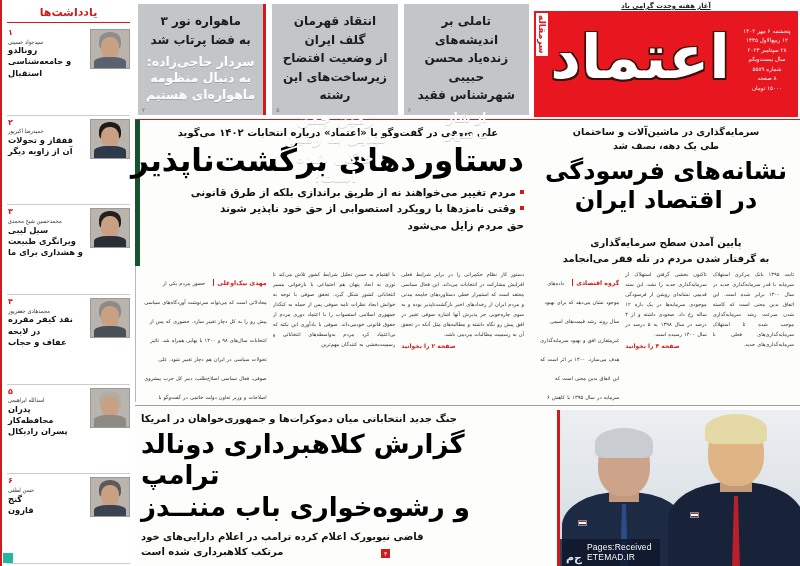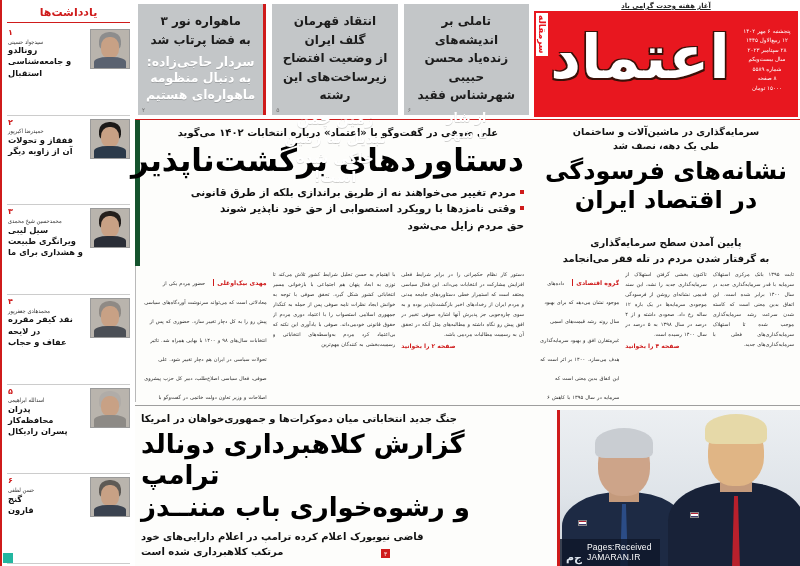--- a/index.html
+++ b/index.html
@@ -724,21 +724,21 @@
             <div class="tie"></div>
             <div class="neck"></div>
             <div class="head"></div>
             <div class="hair"></div>
           <div class="flag-pin" style="left:18px; bottom:48px;"></div>
         </div>
         <div class="photo-credit">
           <div class="credit-mark">ج‌م</div>
           <div class="credit-lines">
             <div>Pages:Received</div>
-            <div>JAMARAN.IR</div>
+            <div>ETEMAD.IR</div>
           </div>
         </div>
       </div>
       <div class="page-flag-bottom">۳</div>
     </div>
 
   </div>
 </div>
 
 </body></html>

